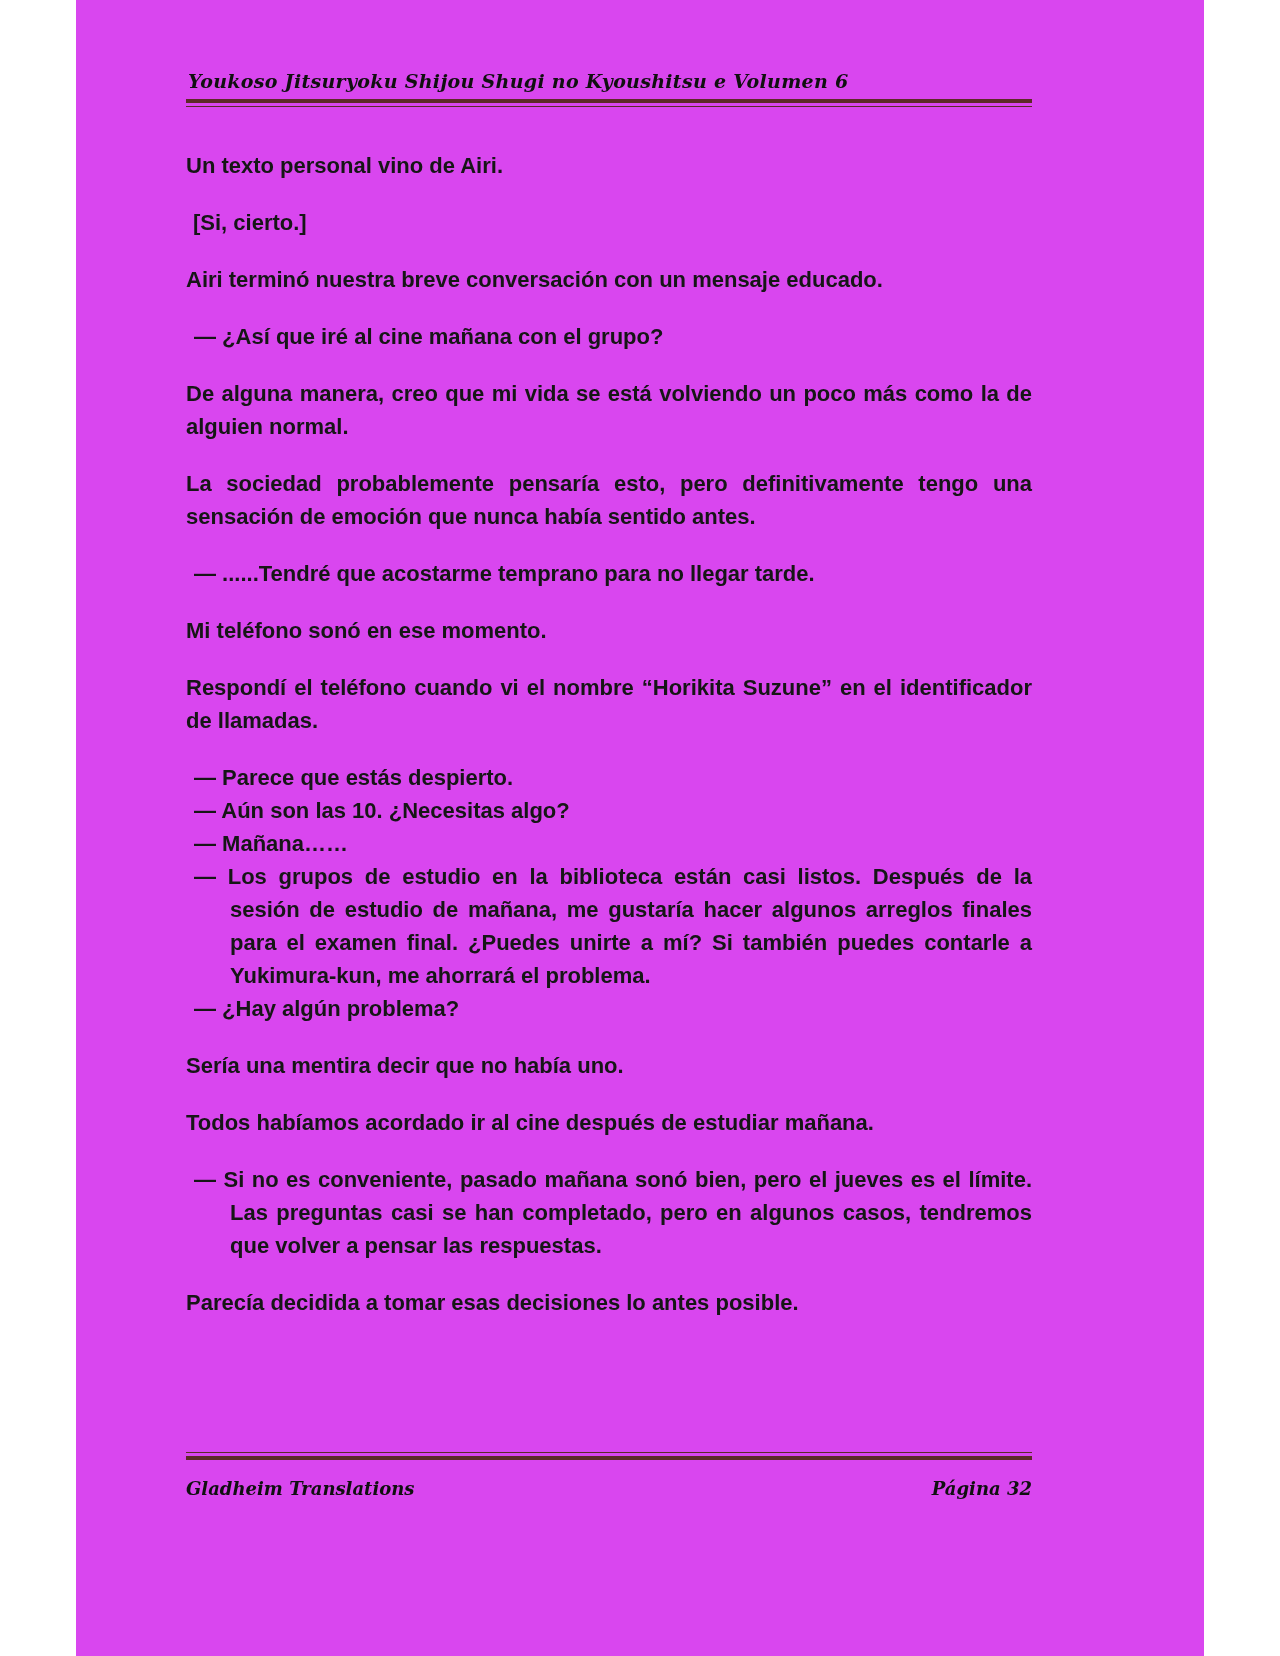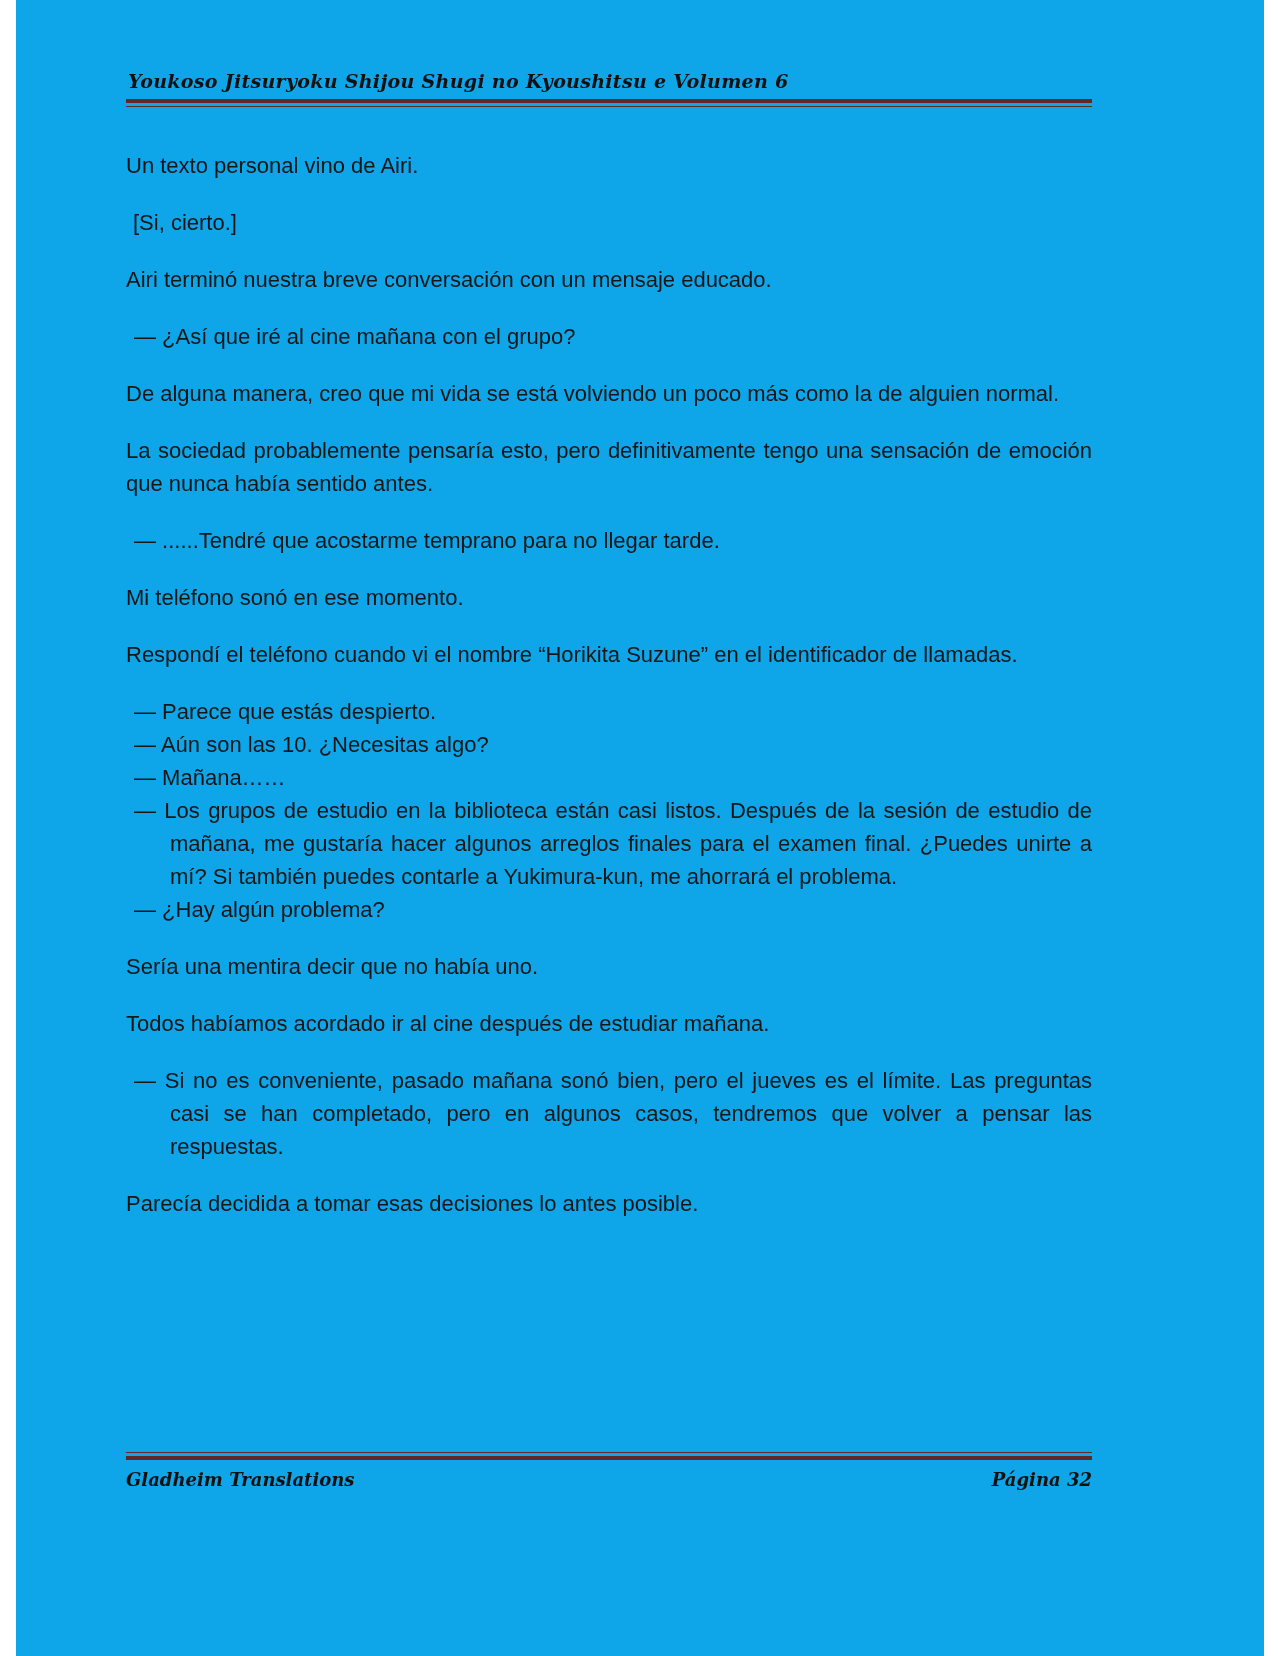--- a/index.html
+++ b/index.html
@@ -2,24 +2,24 @@
 <html><head>
 <meta charset="utf-8">
 <style>
   html, body {
     margin: 0;
     padding: 0;
     background: #ffffff;
   }
   .page {
     position: relative;
-    width: 1248px;
+    width: 1128px;
     height: 1656px;
     margin: 0 auto;
-    background: #0ea5e9;
+    background: #d946ef;
     box-sizing: border-box;
     padding: 70px 172px 12px 110px;
     font-family: "Liberation Sans", sans-serif;
     color: #161616;
     overflow: hidden;
   }
   .doc-header {
     margin-bottom: 42px;
   }
   .doc-header .title {
@@ -42,20 +42,21 @@
     border-top: 1px solid #5d2a28;
     border-bottom: 4px solid #5d2a28;
   }
   .doc-body {
     font-size: 22px;
     line-height: 33px;
   }
   .para {
     margin: 0 0 24px 0;
     text-align: justify;
+    font-weight: bold;
   }
   .para.indent-sm {
     padding-left: 7px;
   }
   .para.dialogue {
     padding-left: 44px;
     text-indent: -36px;
   }
   .para.tight {
     margin-bottom: 0;
@@ -63,21 +64,21 @@
   .doc-footer {
     position: absolute;
     left: 110px;
     right: 172px;
     top: 1452px;
   }
   .doc-footer .footer-row {
     display: flex;
     justify-content: space-between;
     align-items: baseline;
-    margin-top: 9px;
+    margin-top: 18px;
     font-family: "DejaVu Serif", serif;
     font-weight: bold;
     font-style: italic;
     font-size: 18px;
     color: #101010;
   }
 </style>
 </head>
 <body>
 

